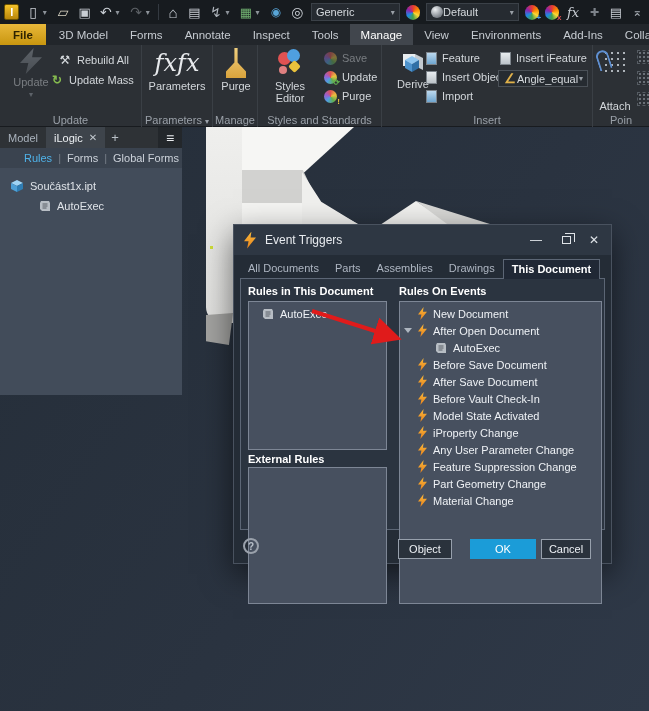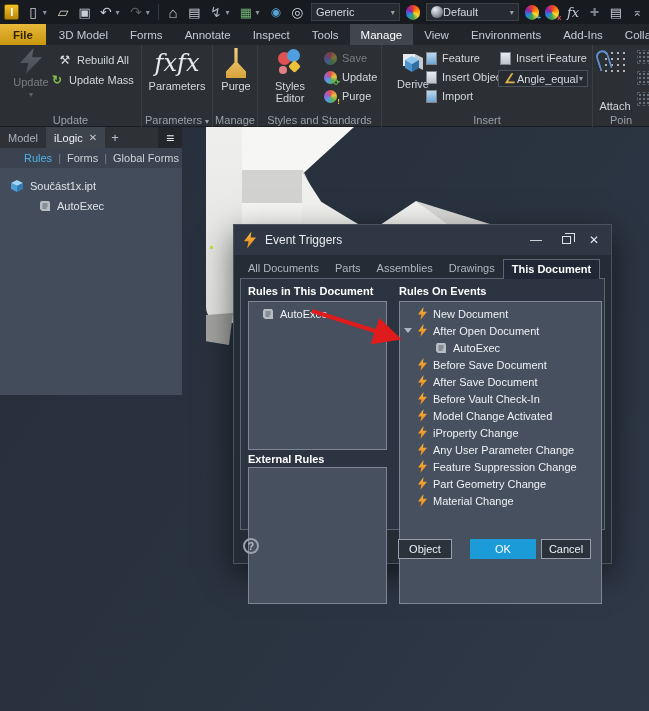--- a/index.html
+++ b/index.html
@@ -440,21 +440,21 @@
         <div class="erow" data-name="event-row">
             <span class="bolt" data-name="lightning-icon"></span>
             <span data-name="event-label">After Save Document</span>
           </div>
         <div class="erow" data-name="event-row">
             <span class="bolt" data-name="lightning-icon"></span>
             <span data-name="event-label">Before Vault Check-In</span>
           </div>
         <div class="erow" data-name="event-row">
             <span class="bolt" data-name="lightning-icon"></span>
-            <span data-name="event-label">Model Change Activated</span>
+            <span data-name="event-label">Model State Activated</span>
           </div>
         <div class="erow" data-name="event-row">
             <span class="bolt" data-name="lightning-icon"></span>
             <span data-name="event-label">iProperty Change</span>
           </div>
         <div class="erow" data-name="event-row">
             <span class="bolt" data-name="lightning-icon"></span>
             <span data-name="event-label">Any User Parameter Change</span>
           </div>
         <div class="erow" data-name="event-row">

